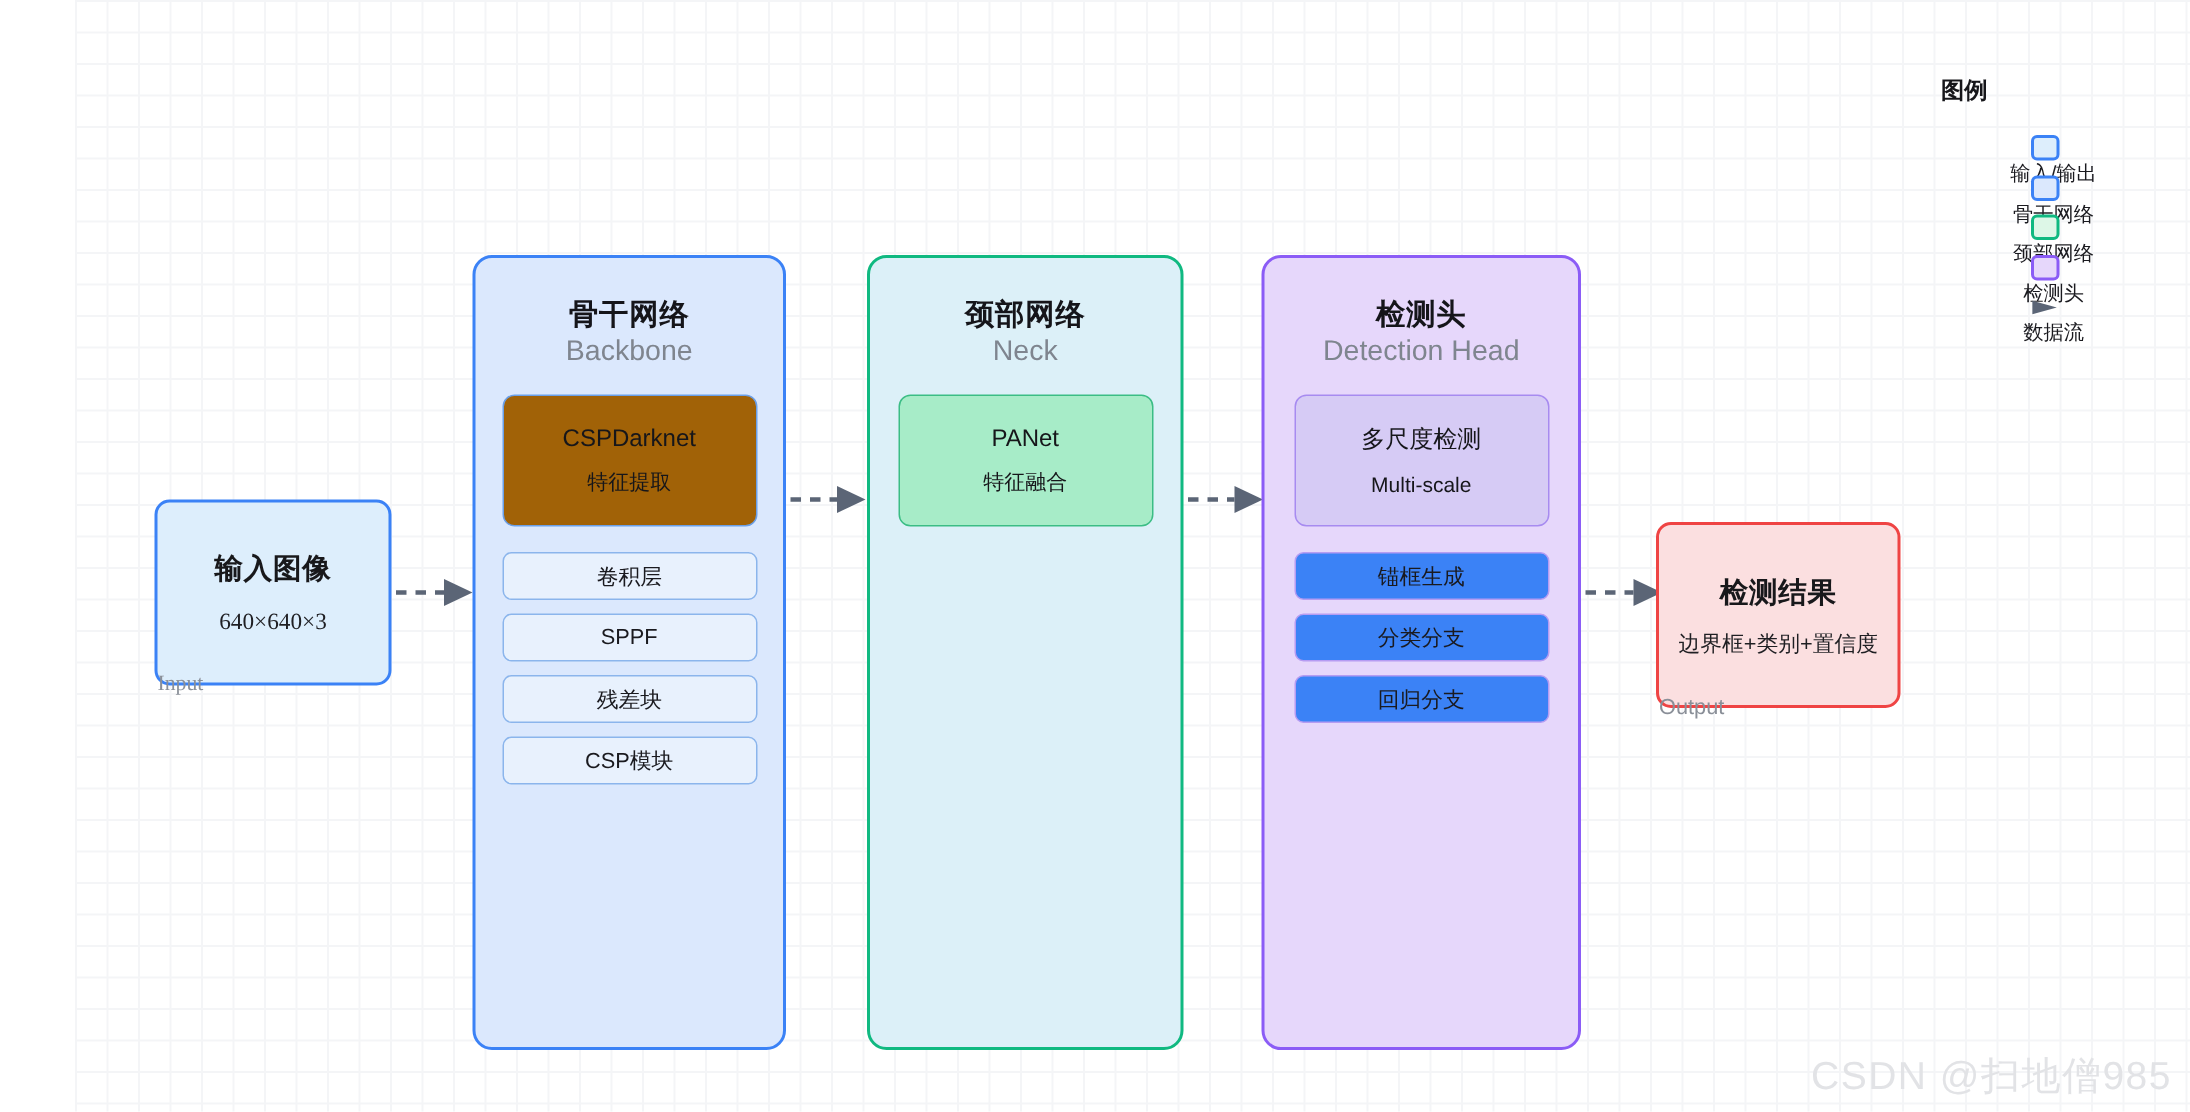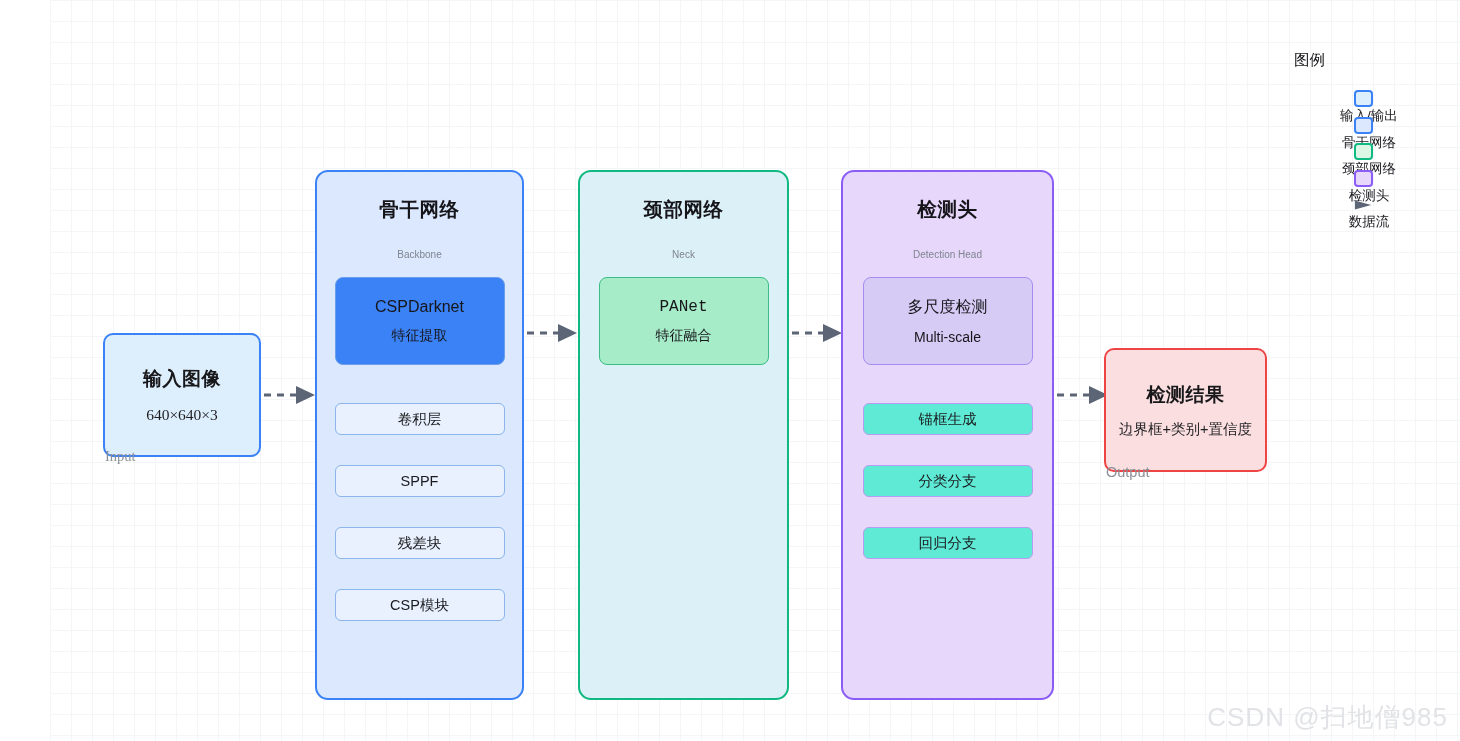--- a/index.html
+++ b/index.html
@@ -89,23 +89,23 @@
     border-radius: 13px;
     padding-top: 24px;
   }
   .stage .s-title {
     font-size: 19.5px;
     font-weight: bold;
     color: #15151a;
     letter-spacing: .6px;
   }
   .stage .s-sub {
-    font-size: 10px;
+    font-size: 19px;
     color: #7f858f;
-    margin-top: 26px;
+    margin-top: 1px;
   }
   .stage .hero {
     box-sizing: border-box;
     margin-top: 17px;
     width: 170px;
     height: 88px;
     border-radius: 8px;
     display: flex;
     flex-direction: column;
     align-items: center;
@@ -129,85 +129,83 @@
   .stage .item {
     box-sizing: border-box;
     width: 170px;
     height: 32px;
     border-radius: 6px;
     display: flex;
     align-items: center;
     justify-content: center;
     font-size: 14.5px;
     color: #1a1a1f;
-    margin-top: 21px;
   }
 
   
   #backbone-stage {
     left: 315px; top: 170px;
     width: 209px; height: 530px;
     background: #dbe8fd;
     border: 2.2px solid #3b82f6;
   }
   #backbone-stage .hero {
-    background: #3b82f6;
+    background: #a16207;
     border: 1.6px solid #6a9fe8;
   }
   #backbone-stage .item {
     background: #e8f1fd;
     border: 1.4px solid #8bb5ec;
   }
 
   
   #neck-stage {
     left: 578px; top: 170px;
     width: 211px; height: 530px;
     background: #dcf0f8;
     border: 2.2px solid #10b981;
   }
   #neck-stage .hero {
     background: #a7ecc8;
     border: 1.6px solid #3bbd85;
-    font-family: Liberation Mono, monospace;
   }
   #neck-stage .item {
     background: #ddf7e7;
     border: 1.4px solid #5ecb9b;
   }
 
   
   #head-stage {
     left: 841px; top: 170px;
     width: 213px; height: 530px;
     background: #e6d7fb;
     border: 2.2px solid #8b5cf6;
   }
   #head-stage .hero {
     background: #d6cbf5;
     border: 1.6px solid #a78bf0;
   }
   #head-stage .item {
-    background: #5eead4;
+    background: #3b82f6;
     border: 1.4px solid #b69cf2;
   }
 
   
   .arrow { position: absolute; }
 
   
   #legend {
     position: absolute;
     left: 1294px;
     top: 50px;
     width: 150px;
   }
   #legend .legend-title {
     font-size: 15.5px;
-    font-weight: normal;
+    font-weight: bold;
     color: #16161a;
     margin-bottom: 19px;
   }
   #legend .legend-row {
     display: flex;
     align-items: center;
     height: 26.5px;
     flex-direction: column;
   }
   #legend .swatch {

